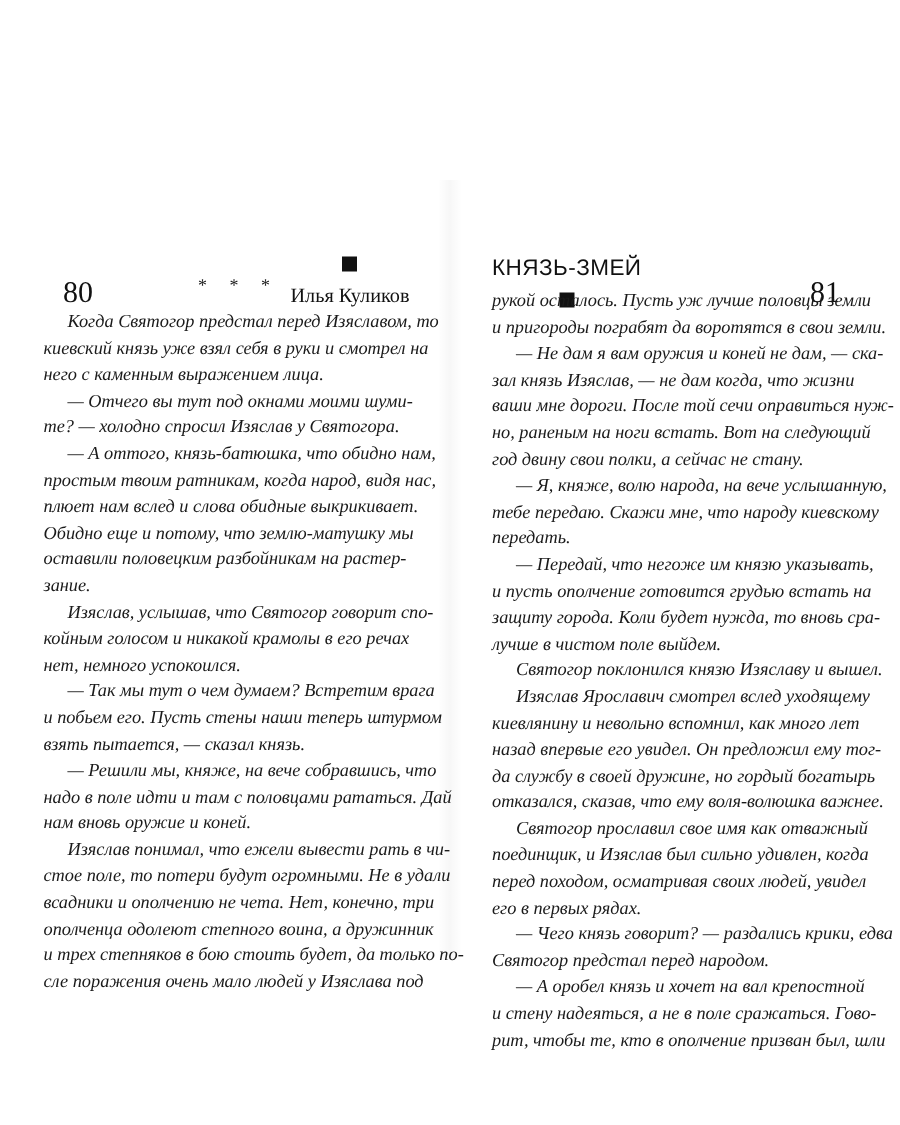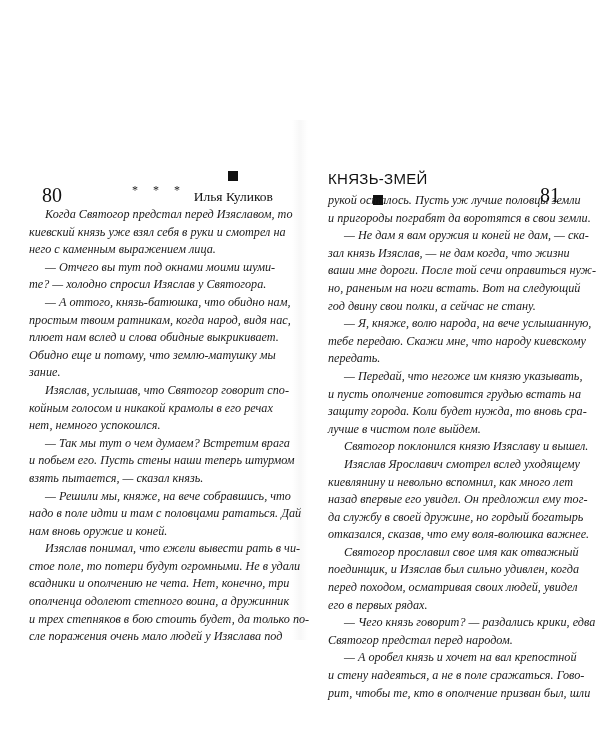--- a/index.html
+++ b/index.html
@@ -48,20 +48,21 @@
     <div class="body" id="left-body">
         <span class="line indent">Когда Святогор предстал перед Изяславом, то</span>
         <span class="line">киевский князь уже взял себя в руки и смотрел на</span>
         <span class="line last">него с каменным выражением лица.</span>
         <span class="line indent">— Отчего вы тут под окнами моими шуми-</span>
         <span class="line last">те? — холодно спросил Изяслав у Святогора.</span>
         <span class="line indent">— А оттого, князь-батюшка, что обидно нам,</span>
         <span class="line">простым твоим ратникам, когда народ, видя нас,</span>
         <span class="line">плюет нам вслед и слова обидные выкрикивает.</span>
         <span class="line">Обидно еще и потому, что землю-матушку мы</span>
+        <span class="line">оставили половецким разбойникам на растер-</span>
         <span class="line last">зание.</span>
         <span class="line indent">Изяслав, услышав, что Святогор говорит спо-</span>
         <span class="line">койным голосом и никакой крамолы в его речах</span>
         <span class="line last">нет, немного успокоился.</span>
         <span class="line indent">— Так мы тут о чем думаем? Встретим врага</span>
         <span class="line">и побьем его. Пусть стены наши теперь штурмом</span>
         <span class="line last">взять пытается, — сказал князь.</span>
         <span class="line indent">— Решили мы, княже, на вече собравшись, что</span>
         <span class="line">надо в поле идти и там с половцами рататься. Дай</span>
         <span class="line last">нам вновь оружие и коней.</span>

